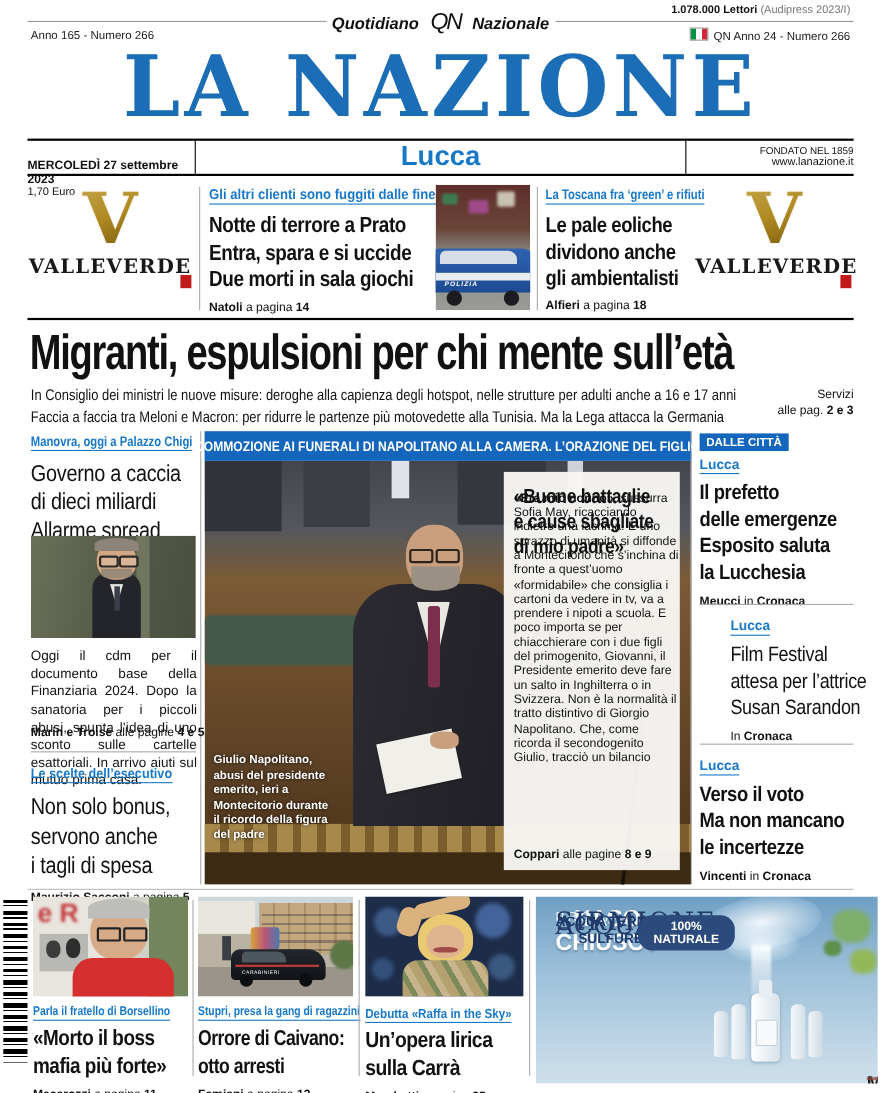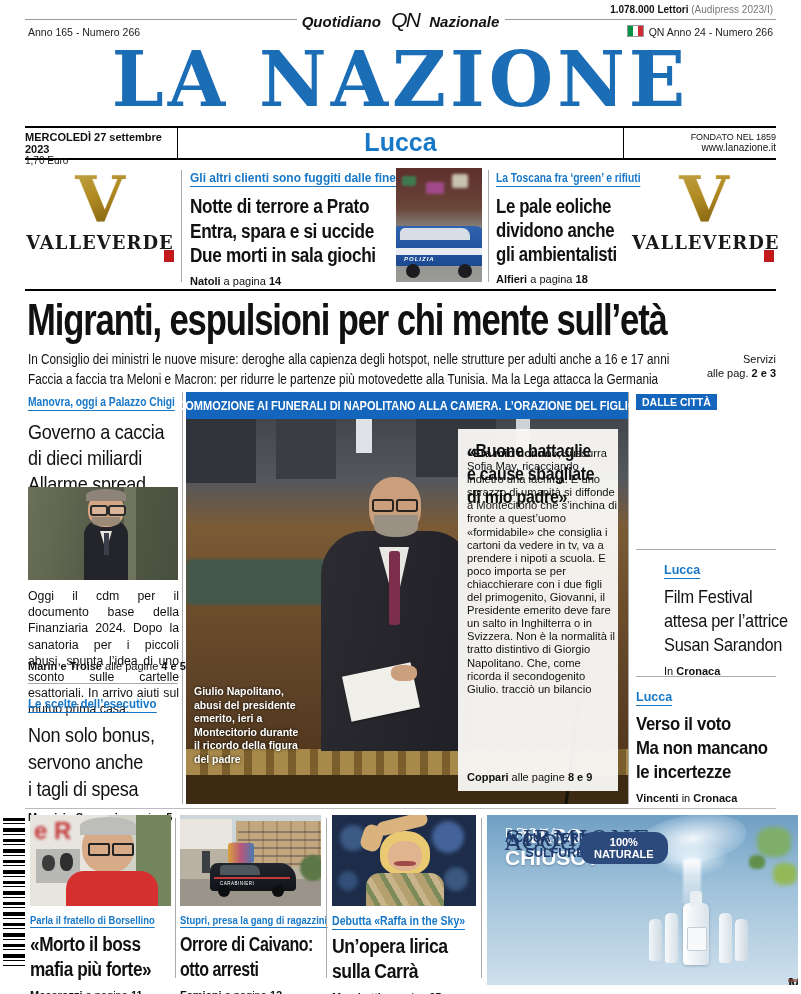--- a/index.html
+++ b/index.html
@@ -54,21 +54,21 @@
   <div class="abs" style="right:28px;top:25px;font-size:10.5px;color:#222">
     <span class="flag"></span><span>QN Anno 24 - Numero 266</span>
   </div>
 
   <div class="abs" style="left:0;top:42px;width:100%;text-align:center;
        font-family:'DejaVu Serif',serif;font-weight:bold;font-size:74px;line-height:74px;
        color:#1b6db6;letter-spacing:4px;transform:scaleY(1.04)">LA NAZIONE</div>
 
   <div class="abs" style="left:25px;top:126px;width:751px;height:34px;
        border-top:2.5px solid #000;border-bottom:2.5px solid #000;display:flex;box-sizing:border-box">
-    <div style="width:152px;padding-top:3px">
+    <div style="width:152px;padding-top:17px">
       <div class="b" style="font-size:11px">MERCOLEDÌ 27 settembre 2023</div>
       <div style="font-size:10px">1,70 Euro</div>
     </div>
     <div style="width:1px;background:#000"></div>
     <div style="flex:1;text-align:center">
       <span style="font-size:25px;line-height:29px;font-weight:bold;color:#1878c8">Lucca</span>
     </div>
     <div style="width:1px;background:#000"></div>
     <div style="width:152px;text-align:right;padding-top:4px">
       <div style="font-size:9px">FONDATO NEL 1859</div>
@@ -218,20 +218,30 @@
       <div class="byl" style="position:absolute;left:9px;bottom:8px">
         <span class="b">Coppari</span><span> alle pagine </span><span class="b">8 e 9</span>
       </div>
     </div>
   </div>
 
   <div class="abs" style="left:636px;top:392px;width:140px">
     <span style="background:#1466bd;color:#fff;font-weight:bold;font-size:10.5px;padding:2px 6px;display:inline-block">DALLE CITTÀ</span>
   </div>
 
+  <div class="abs" style="left:636px;top:413px;width:140px">
+    <span class="city">Lucca</span>
+    <div class="hl pre" style="font-size:19px;line-height:24px;margin-top:6px;width:116%;transform:scaleX(.88)">Il prefetto
+delle emergenze
+Esposito saluta
+la Lucchesia</div>
+    <div class="byl" style="margin-top:8px">
+      <span class="b">Meucci</span><span> in </span><span class="b">Cronaca</span>
+    </div>
+  </div>
   <div class="hsep" style="left:636px;top:549px;width:140px"></div>
 
   <div class="abs" style="left:664px;top:560px;width:140px">
     <span class="city">Lucca</span>
     <div class="hl-n pre" style="font-size:19px;line-height:24px;margin-top:6px;width:118%;transform:scaleX(.86)">Film Festival
 attesa per l’attrice
 Susan Sarandon</div>
     <div class="byl" style="margin-top:8px">
       <span class="b"></span><span>In </span><span class="b">Cronaca</span>
     </div>

